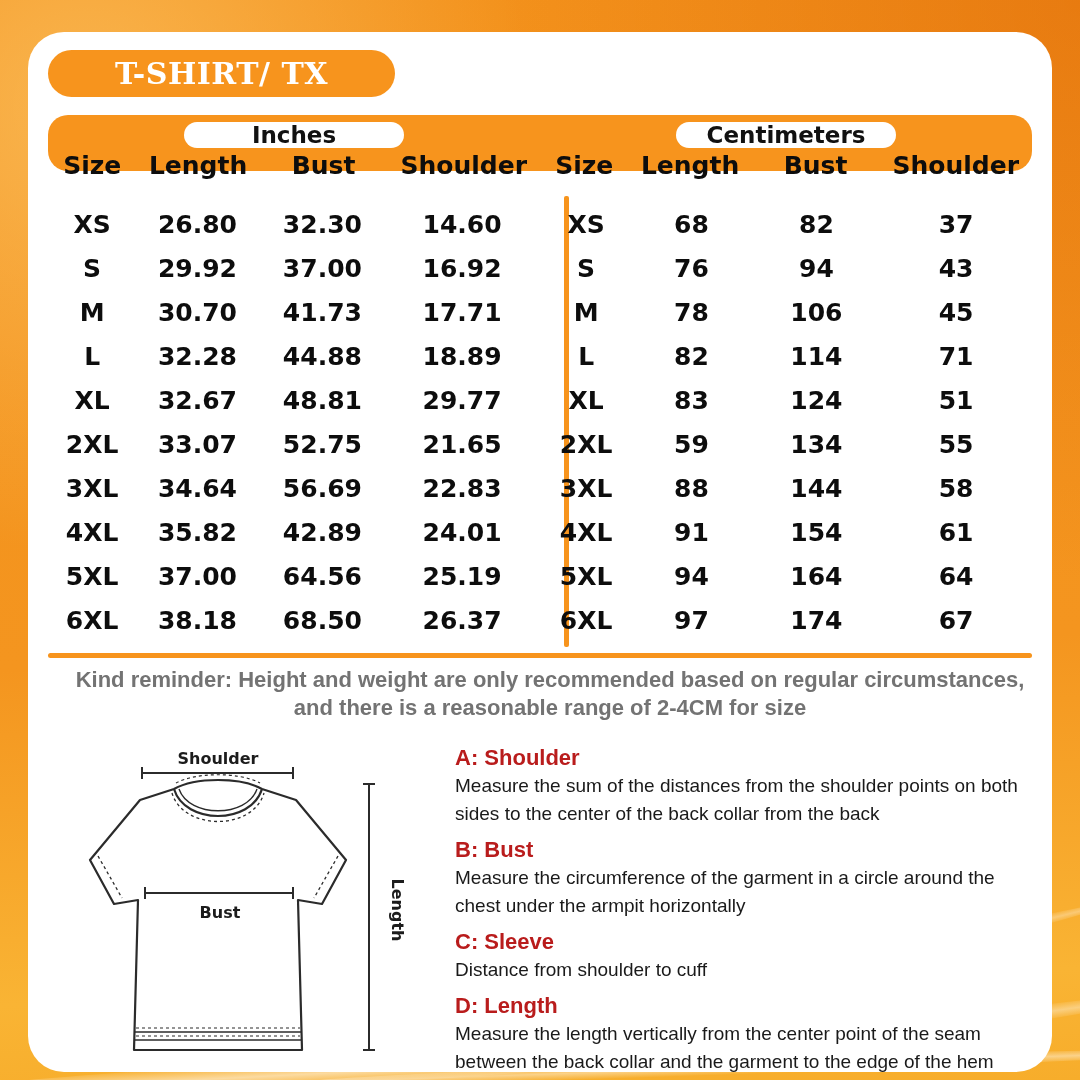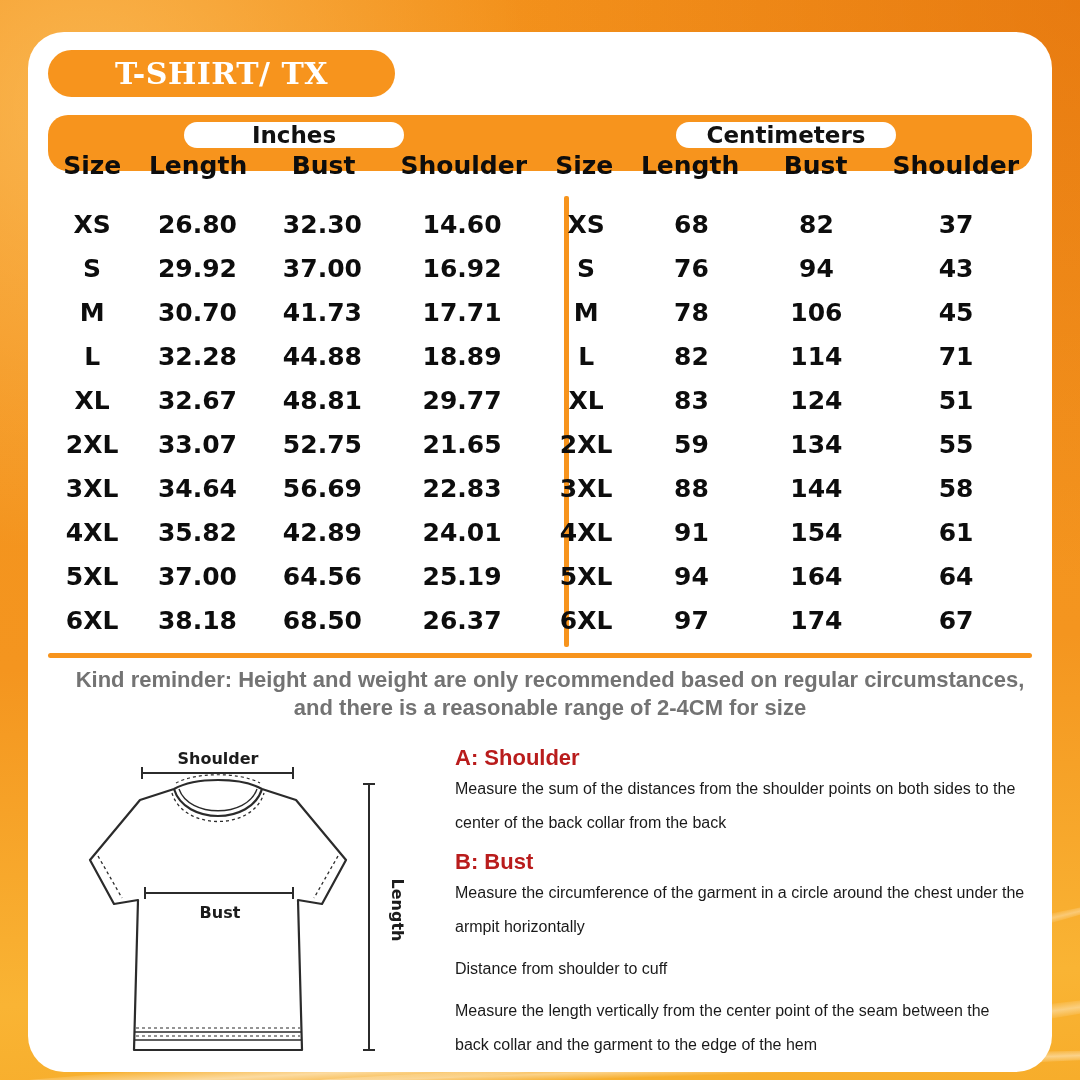--- a/index.html
+++ b/index.html
@@ -66,21 +66,21 @@
   .reminder{
     position:absolute;left:0;top:634px;width:100%;text-align:center;
     font-family:"Liberation Sans",sans-serif;font-weight:bold;font-size:22px;line-height:28px;color:#737373;margin-left:10px;
   }
 
   .diagram{position:absolute;left:42px;top:700px;width:345px;height:340px;}
   .diagram text{font-family:"DejaVu Sans",sans-serif;font-weight:bold;fill:#1c1c1c;}
 
   .descs{position:absolute;left:427px;top:712px;width:578px;}
   .desc h3{margin:0;font-size:22px;line-height:28px;color:#b91c1c;font-family:"Liberation Sans",sans-serif;font-weight:bold;}
-  .desc p{margin:0 8px 8px 0;font-size:16px;line-height:34px;color:#1a1a1a;font-family:"Liberation Sans",sans-serif;}
+  .desc p{margin:0 8px 8px 0;font-size:19px;line-height:28px;color:#1a1a1a;font-family:"Liberation Sans",sans-serif;}
 </style>
 </head>
 <body>
 
 <div class="bg"></div>
 <div class="streak s1"></div>
 <div class="streak s2"></div>
 <div class="streak s3"></div>
 <div class="streak s4"></div>
 
@@ -301,20 +301,22 @@
   <div class="descs">
     <div class="desc">
       <h3>A: Shoulder</h3>
       <p>Measure the sum of the distances from the shoulder points on both sides to the center of the back collar from the back</p>
     </div>
     <div class="desc">
       <h3>B: Bust</h3>
       <p>Measure the circumference of the garment in a circle around the chest under the armpit horizontally</p>
     </div>
     <div class="desc">
+      <h3>C: Sleeve</h3>
       <p>Distance from shoulder to cuff</p>
     </div>
     <div class="desc">
+      <h3>D: Length</h3>
       <p>Measure the length vertically from the center point of the seam between the back collar and the garment to the edge of the hem</p>
     </div>
   </div>
 
 </div>
 
 </body></html>

